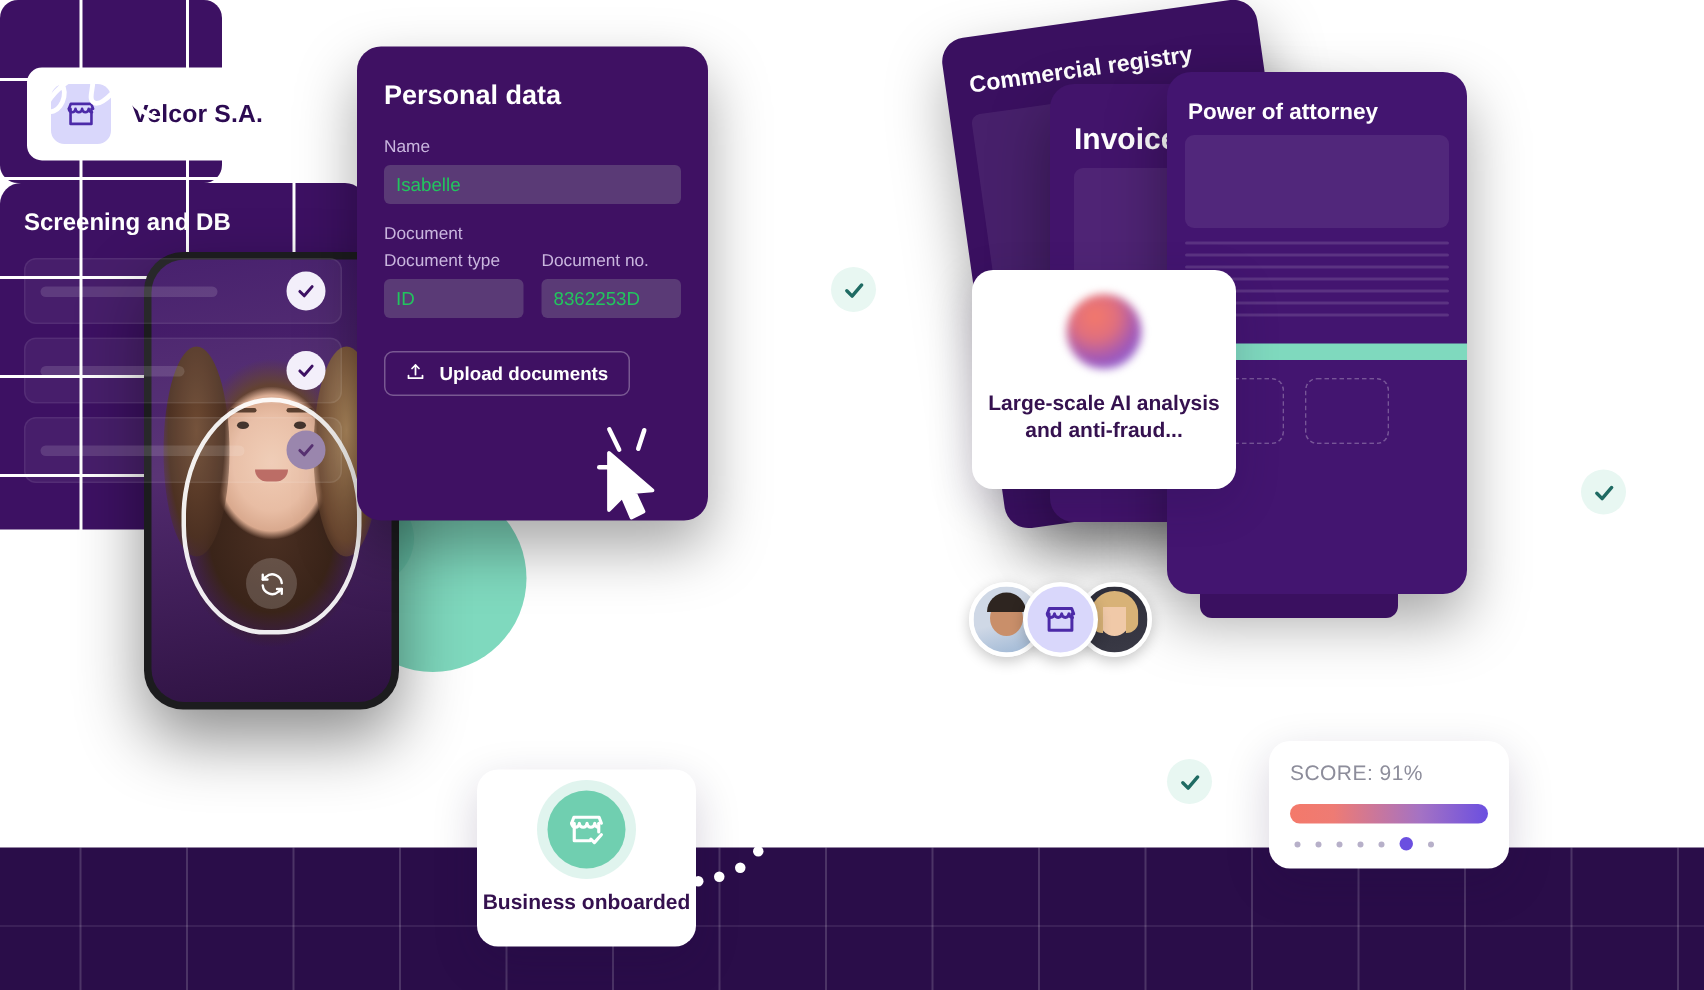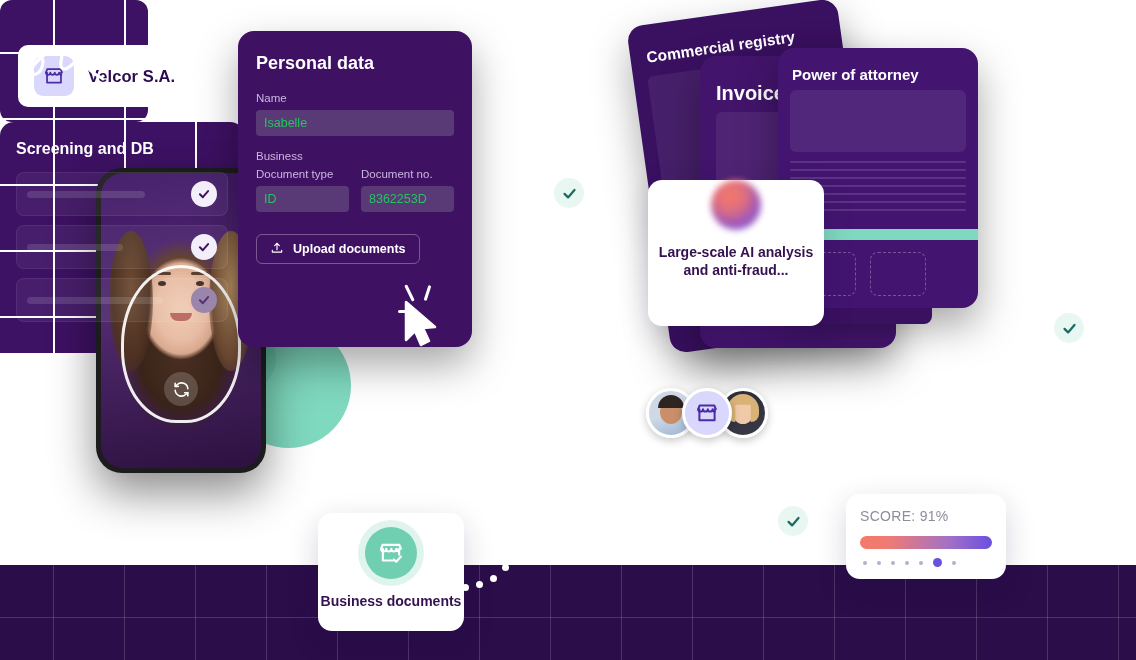--- a/index.html
+++ b/index.html
@@ -177,21 +177,21 @@
   .doc-ph { position: absolute; background: rgba(255,255,255,.07); border-radius: 6px; }
   #doc-invoice {
     left: 700px; top: 56px; width: 196px; height: 292px;
     background: #42146b;
   }
   #doc-invoice .doc-title {
     position: absolute; left: 16px; top: 26px;
     font-size: 20px; font-weight: 700; color: #fff;
   }
   #doc-poa {
-    left: 778px; top: 48px; width: 200px; height: 260px;
+    left: 778px; top: 48px; width: 200px; height: 348px;
     background: #431570;
   }
   #doc-poa .doc-title {
     position: absolute; left: 14px; top: 18px;
     font-size: 15px; font-weight: 700; color: #fff;
   }
   .poa-box {
     position: absolute; left: 12px; top: 42px; right: 12px; height: 62px;
     background: rgba(255,255,255,.08); border-radius: 6px;
   }
@@ -205,20 +205,21 @@
   .poa-dash.a { left: 22px; } .poa-dash.b { left: 92px; }
   .poa-foot {
     position: absolute; left: 22px; bottom: -16px; width: 132px; height: 16px;
     background: #3a1060; border-radius: 0 0 8px 8px;
   }
 
   
   #ai-card {
     left: 648px; top: 180px; width: 176px; height: 146px;
     display: flex; flex-direction: column; align-items: center;
+    padding-top: 16px;
   }
   .orb {
     width: 50px; height: 50px; border-radius: 50%;
     background: radial-gradient(circle at 38% 30%, #f4796a 0%, #e06f7e 32%, #a158b8 62%, #8f64d4 82%, rgba(143,100,212,.12) 100%);
     filter: blur(3px);
   }
   #ai-card .ai-text {
     margin-top: 13px; text-align: center;
     font-size: 14px; font-weight: 700; color: #35114f; line-height: 1.32;
   }
@@ -392,21 +393,21 @@
     <span class="orb"></span>
     <span class="ai-text">Large-scale AI analysis and anti-fraud...</span>
   </div>
 
   <div class="card-purple" id="personal-data">
     <h2>Personal data</h2>
 
     <div class="field-label">Name</div>
     <div class="field-input">Isabelle</div>
 
-    <div class="field-label">Business</div>
+    <div class="field-label">Document</div>
 
     <div class="field-row">
       <div class="col">
         <div class="field-label">Document type</div>
         <div class="field-input">ID</div>
       </div>
       <div class="col">
         <div class="field-label">Document no.</div>
         <div class="field-input">8362253D</div>
       </div>
@@ -455,21 +456,21 @@
   <div class="card-white" id="biz-card">
     <span class="biz-circle">
       <svg width="28" height="28" viewBox="0 0 24 24" fill="none" stroke="#fff" stroke-width="1.8" stroke-linecap="round" stroke-linejoin="round">
         <path d="M3.5 8.4 4.8 5h14.4l1.3 3.4"></path>
           <path d="M5 8.4v10h9"></path>
           <path d="M19 8.4v5"></path>
         <path d="M3.5 8.4c0 1.3 1 2.3 2.2 2.3s2.2-1 2.2-2.3c0 1.3 1 2.3 2.2 2.3s2.2-1 2.2-2.3c0 1.3 1 2.3 2.2 2.3s2.2-1 2.2-2.3c0 1.3 1 2.3 2.2 2.3"></path>
         <path d="M14.5 17.5 16.5 19.5 20.5 15"></path>
       </svg>
     </span>
-    <span class="biz-text">Business documents</span>
+    <span class="biz-text">Business onboarded</span>
   </div>
 
   <div id="dots">
     <i style="left:0px;  top:24px;"></i>
     <i style="left:14px; top:21px;"></i>
     <i style="left:28px; top:15px;"></i>
     <i style="left:40px; top:4px;"></i>
   </div>
 
   <div id="screening">

